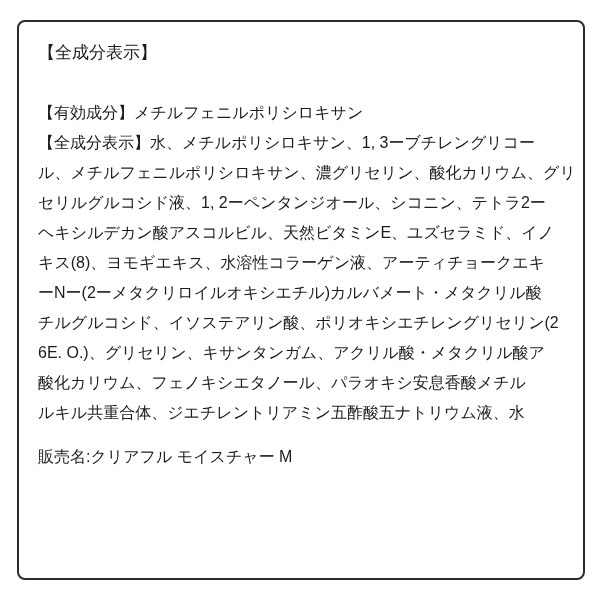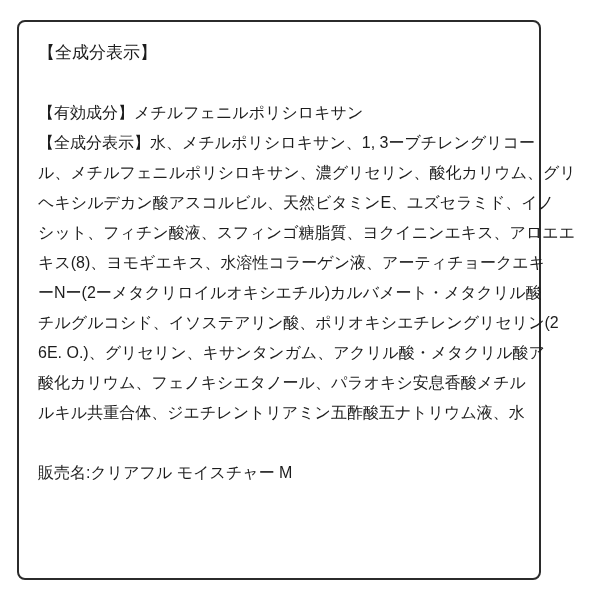--- a/index.html
+++ b/index.html
@@ -13,58 +13,58 @@
   .screen {
     position: relative;
     width: 600px;
     height: 600px;
     background: #ffffff;
   }
   .label-box {
     position: absolute;
     left: 17px;
     top: 20px;
-    width: 524px;
+    width: 568px;
     height: 560px;
     box-sizing: border-box;
     border: 2px solid #2b2b2b;
     border-radius: 8px;
     padding: 16px 12px 0 19px;
     background: #ffffff;
     color: #1c1c1c;
     font-size: 16px;
     line-height: 30px;
   }
   .line {
     height: 30px;
     white-space: nowrap;
     letter-spacing: 0;
   }
   .title-line {
     margin-bottom: 30px;
     font-size: 17px;
   }
   .product-line {
-    margin-top: 30px;
+    margin-top: 14px;
   }
 </style>
 </head>
 <body>
 
 <div class="screen">
   <div class="label-box">
 
     <div class="line title-line">【全成分表示】</div>
 
     <div class="line">【有効成分】メチルフェニルポリシロキサン</div>
 
     <div class="line">【全成分表示】水、メチルポリシロキサン、1, 3ーブチレングリコー</div>
     <div class="line">ル、メチルフェニルポリシロキサン、濃グリセリン、酸化カリウム、グリ</div>
+    <div class="line">セリルグルコシド液、1, 2ーペンタンジオール、シコニン、テトラ2ー</div>
     <div class="line">ヘキシルデカン酸アスコルビル、天然ビタミンE、ユズセラミド、イノ</div>
-    <div class="line">シット、フィチン酸液、スフィンゴ糖脂質、ヨクイニンエキス、アロエエ</div>
     <div class="line">キス(8)、ヨモギエキス、水溶性コラーゲン液、アーティチョークエキ</div>
     <div class="line">ーNー(2ーメタクリロイルオキシエチル)カルバメート・メタクリル酸</div>
     <div class="line">チルグルコシド、イソステアリン酸、ポリオキシエチレングリセリン(2</div>
     <div class="line">6E. O.)、グリセリン、キサンタンガム、アクリル酸・メタクリル酸ア</div>
     <div class="line">酸化カリウム、フェノキシエタノール、パラオキシ安息香酸メチル</div>
     <div class="line">ルキル共重合体、ジエチレントリアミン五酢酸五ナトリウム液、水</div>
 
     <div class="line product-line">販売名:クリアフル モイスチャー M</div>
 
   </div>

